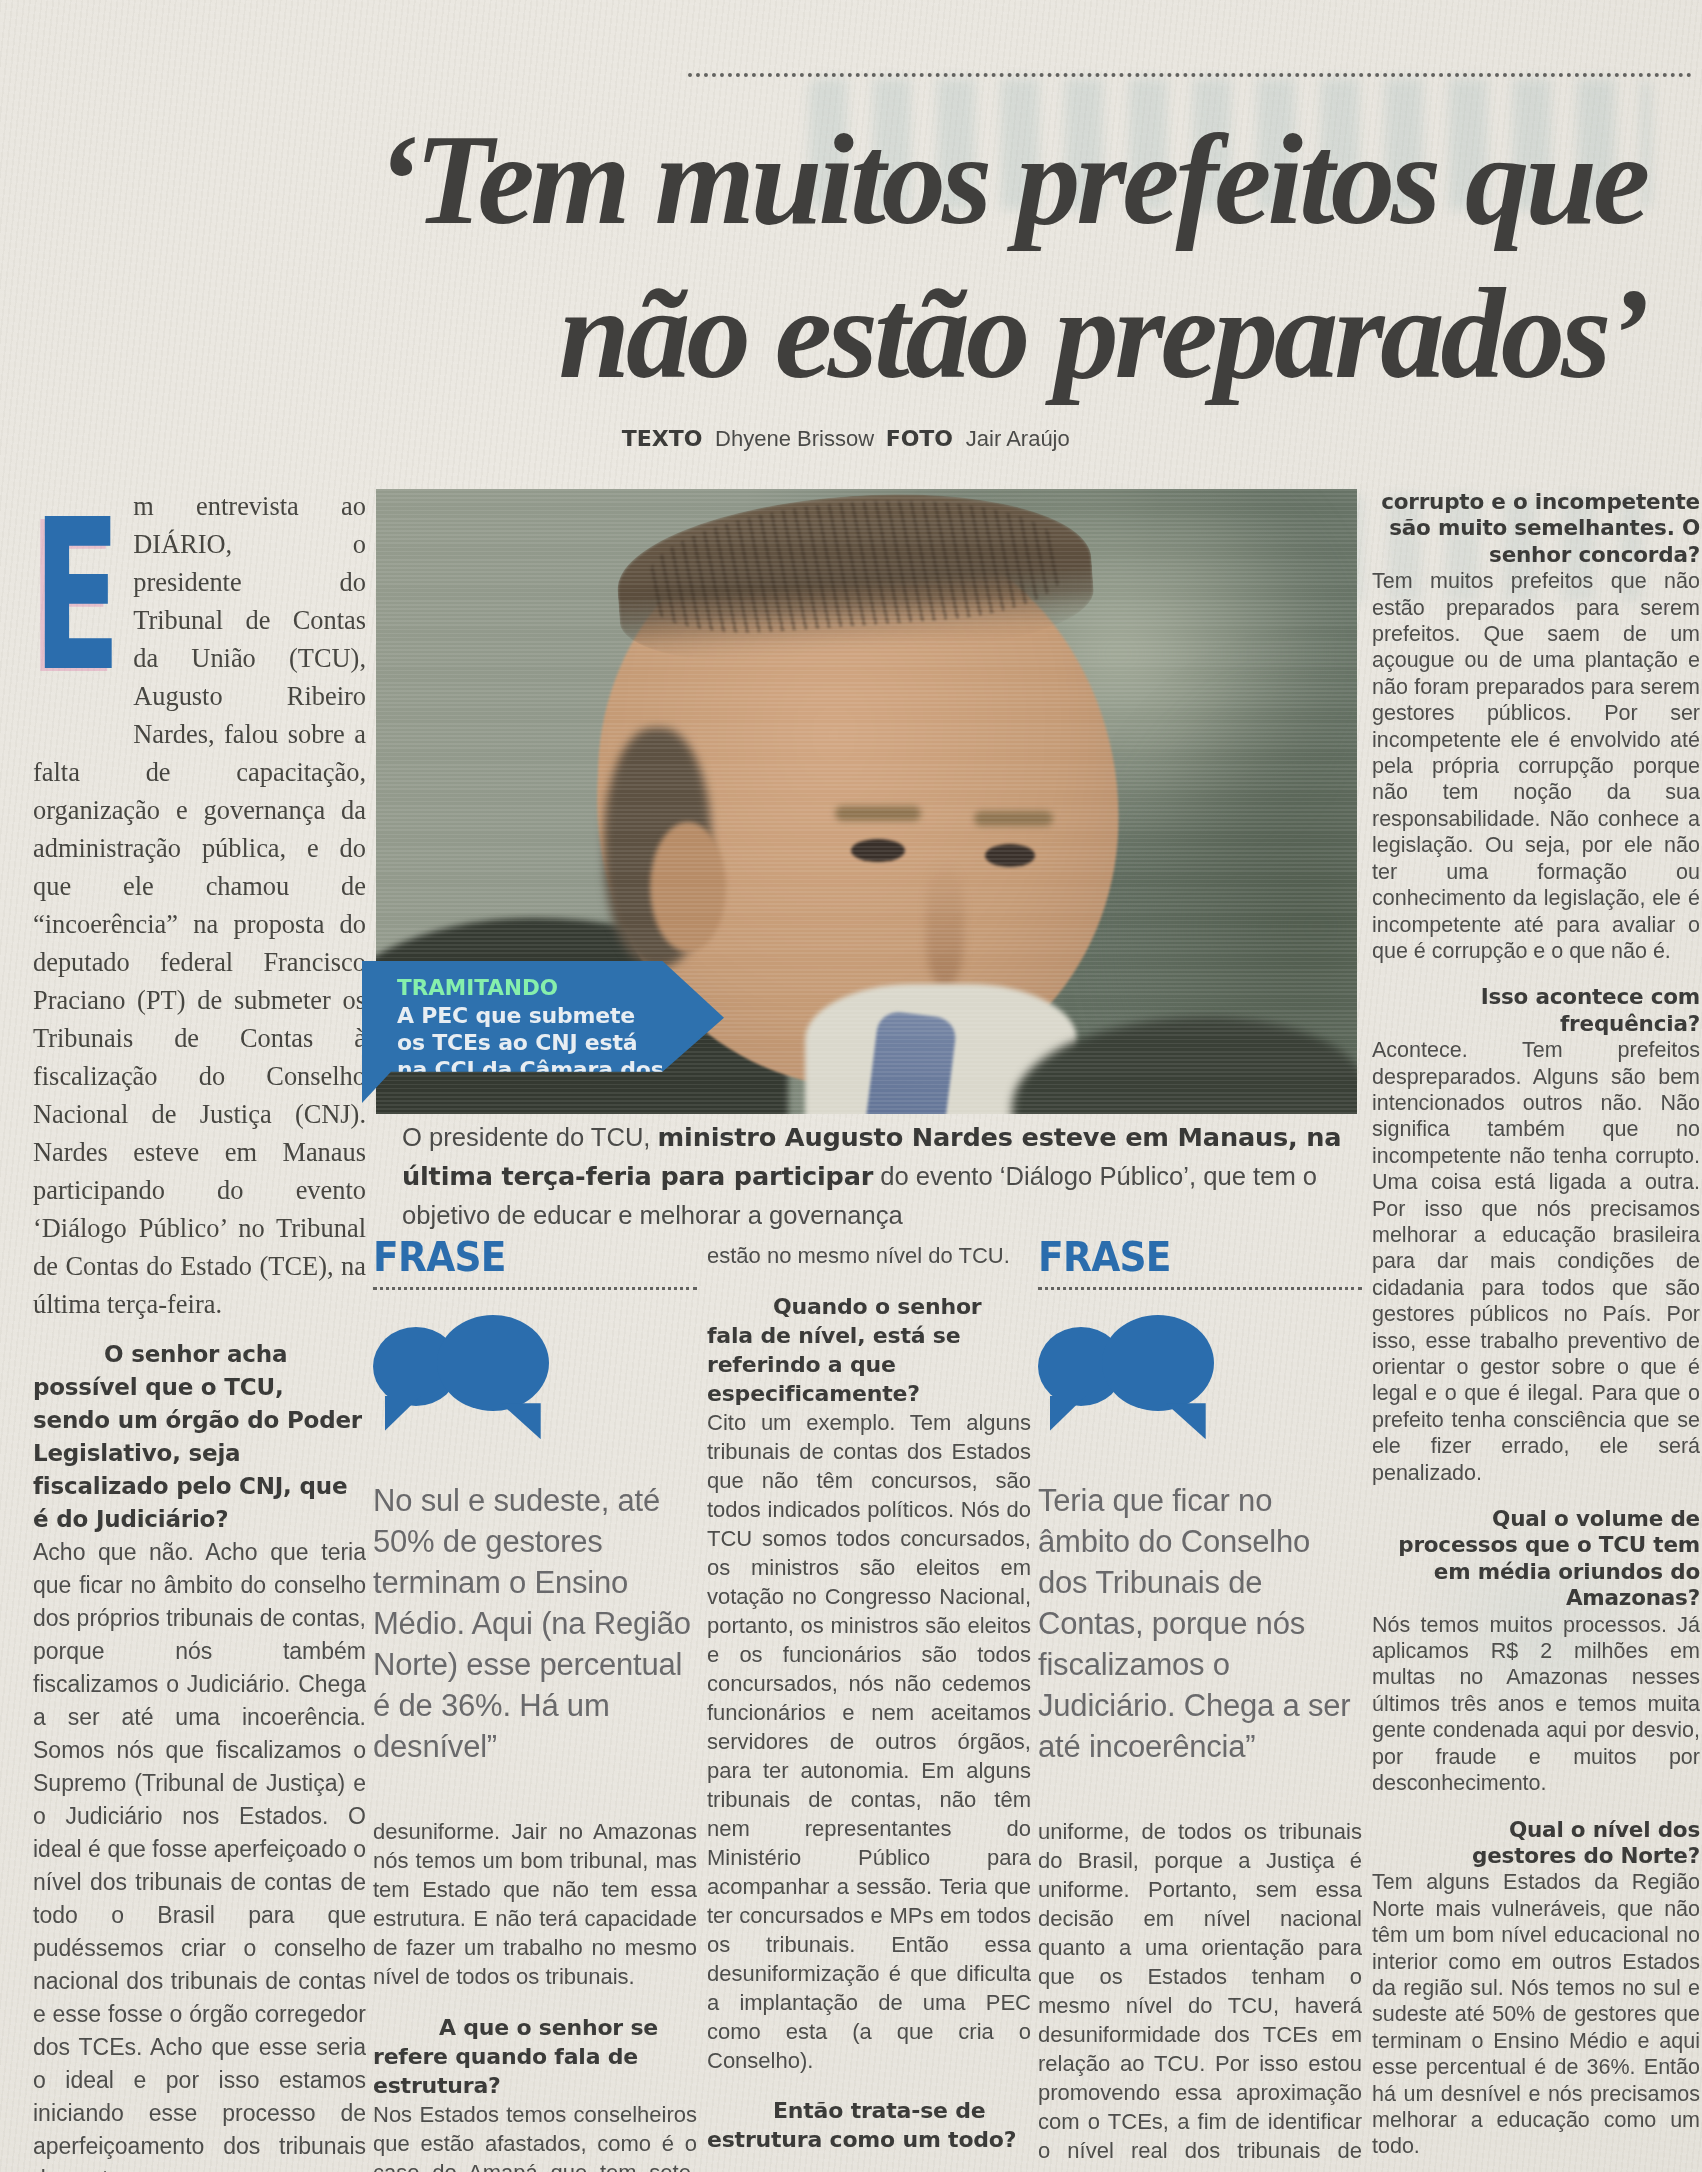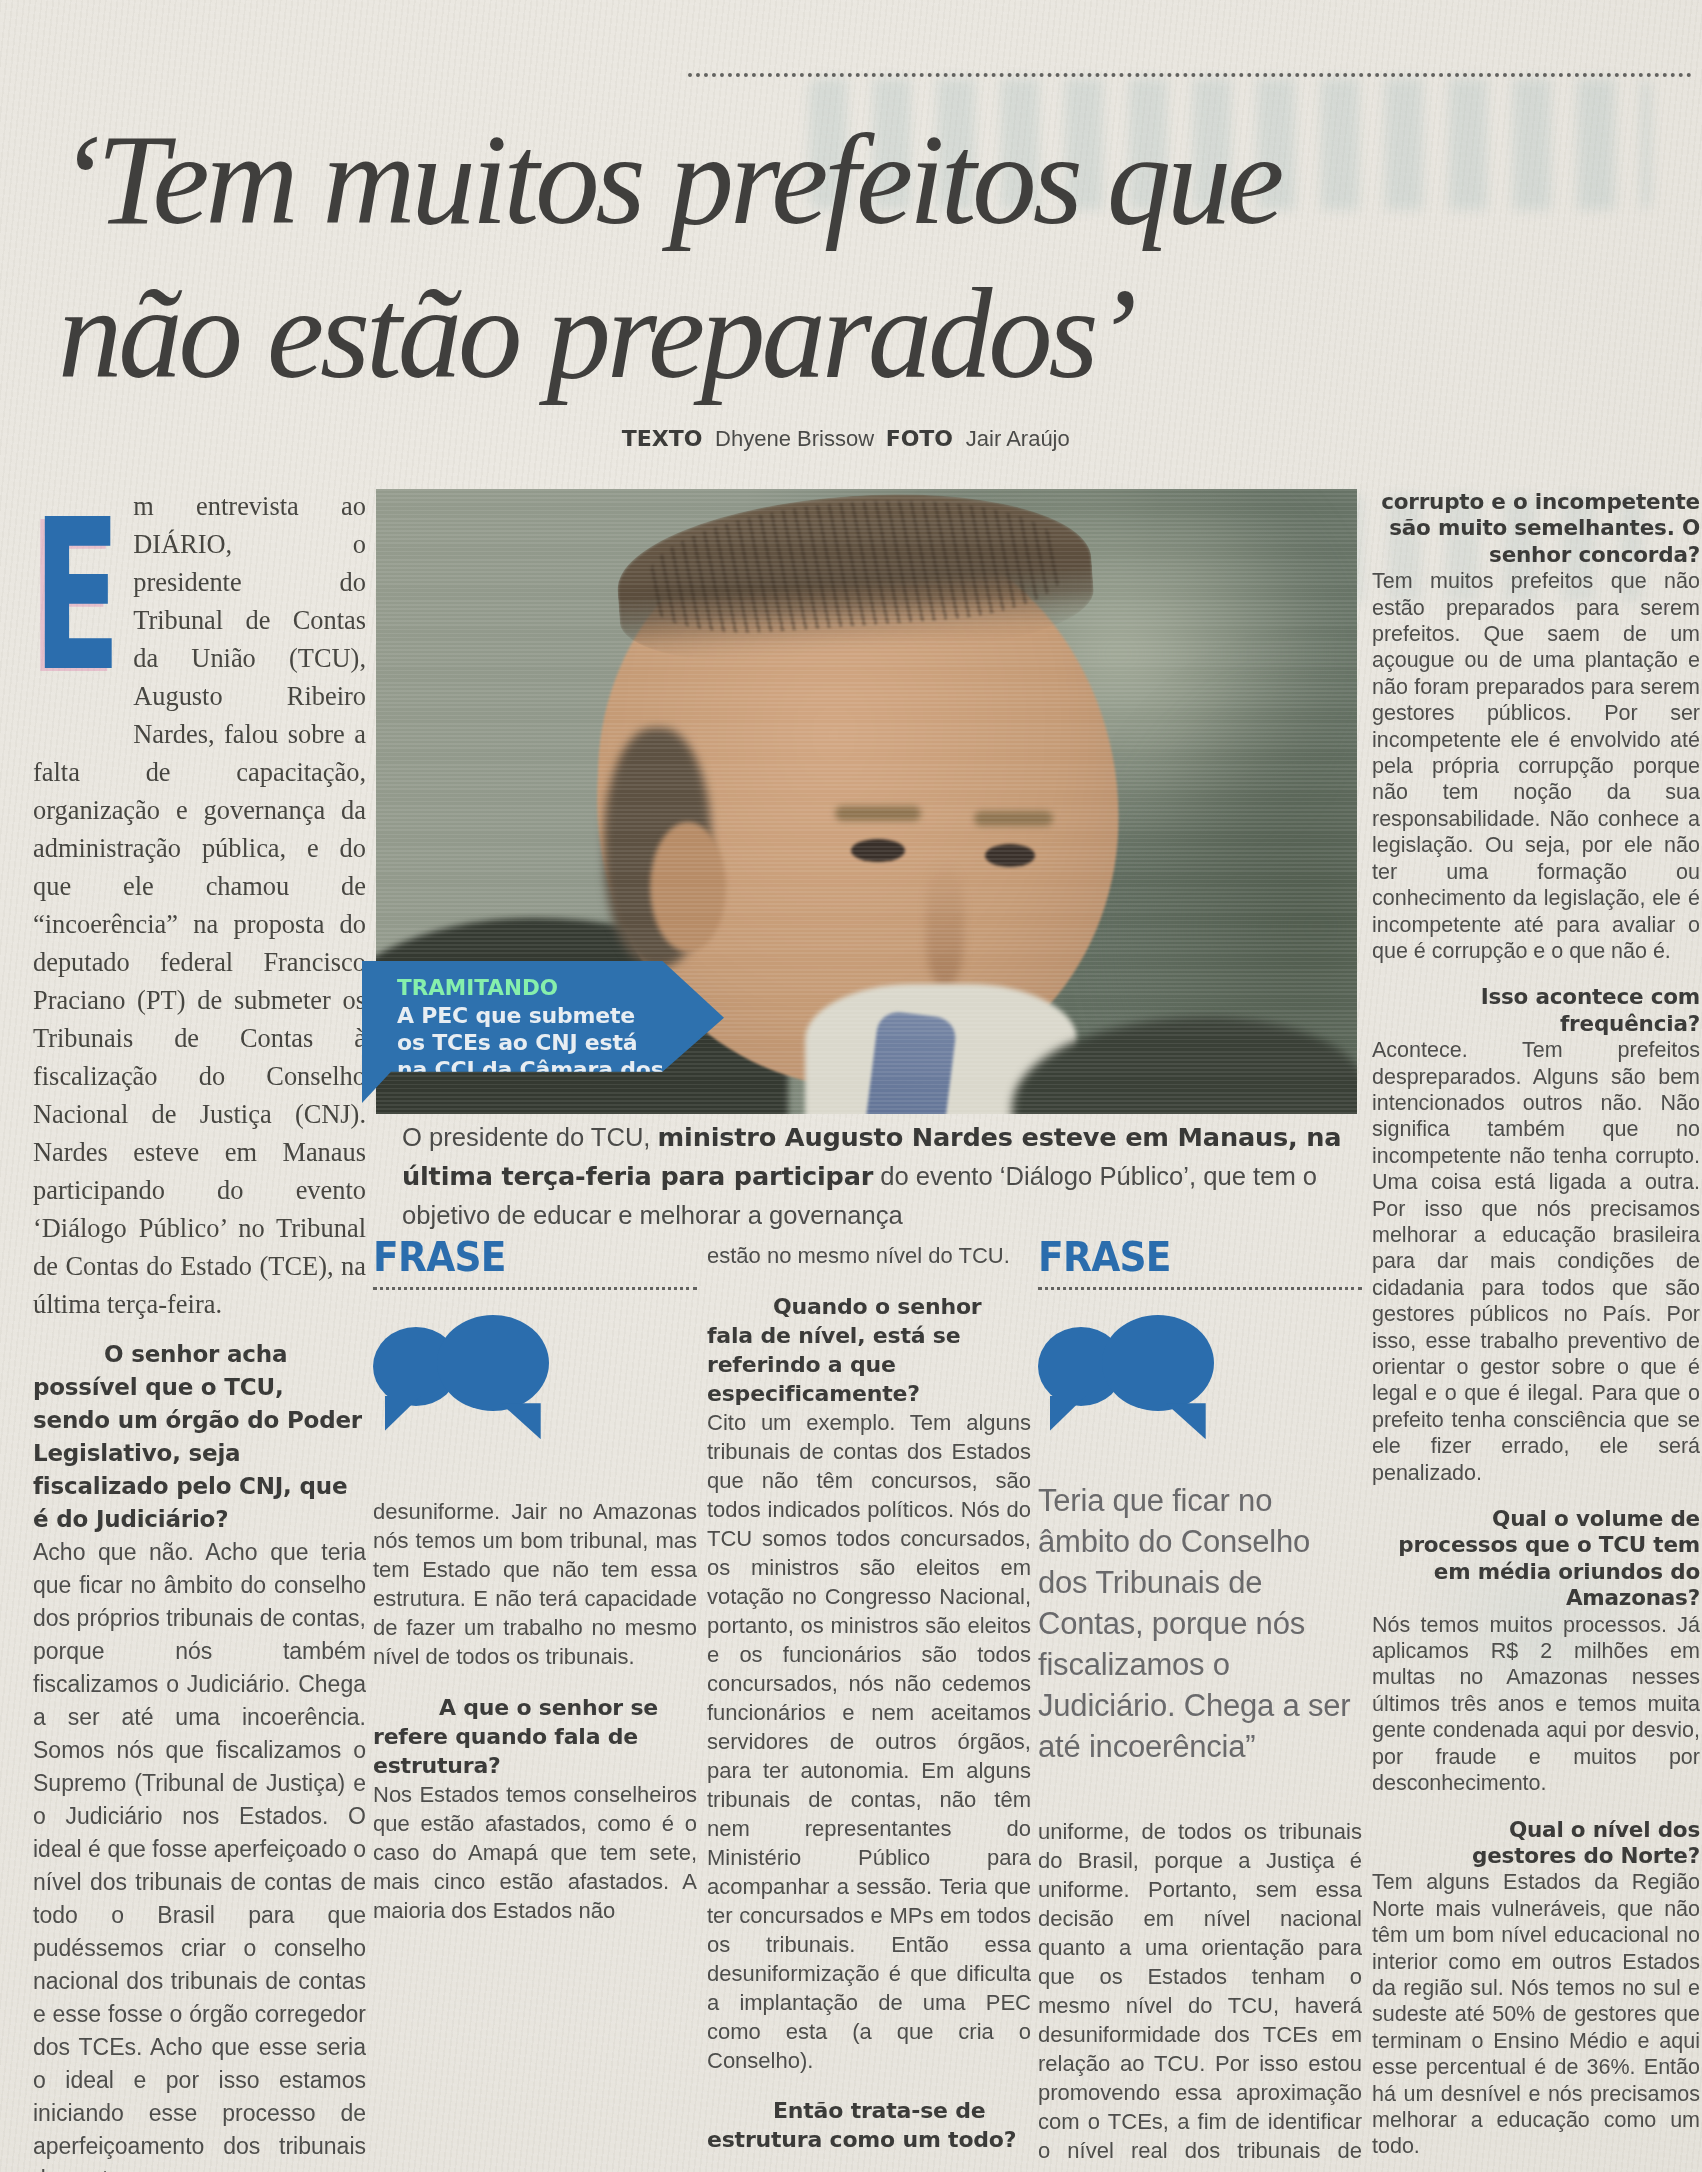--- a/index.html
+++ b/index.html
@@ -23,22 +23,22 @@
 
   
   .kicker-line{left:688px;top:10px;white-space:nowrap;}
   .kicker-name{display:inline-block;font-family:"DejaVu Sans",sans-serif;font-weight:800;
       font-size:39px;color:#2b6dad;letter-spacing:-0.8px;transform:scaleX(.95);transform-origin:left center;}
   .kicker-role{display:inline-block;font-family:"Liberation Sans",sans-serif;font-weight:400;
       font-size:40px;color:#50504e;letter-spacing:2.5px;transform:scaleX(.82);transform-origin:left center;margin-left:-8.3px;}
   .kicker-rule{left:688px;top:73px;width:1004px;height:0;border-top:4.1px dotted #4c4c4a;opacity:.85;}
 
   
-  .headline{left:50px;top:102px;width:1604px;text-align:left;
-      font-family:"Liberation Serif",serif;font-style:italic;font-weight:400;
+  .headline{left:50px;top:102px;width:1604px;text-align:right;
+      font-family:"Liberation Serif",serif;font-style:italic;font-weight:700;
       font-size:130px;line-height:154px;color:#403f3d;letter-spacing:-4.1px;}
   .headline span{display:block;transform:scaleX(.99);}
   .byline{left:0;top:426px;width:1703px;text-align:center;font-size:22px;color:#4a4a48;}
   .byline .bl{font-family:"DejaVu Sans",sans-serif;font-weight:800;color:#3c3c3a;}
   .byline .bn{margin:0 11.6px 0 6.6px;}
 
   
   .col-left{left:33px;top:487px;width:333px;height:1685px;overflow:hidden;}
   .intro{font-family:"Liberation Serif",serif;font-size:26.4px;line-height:38px;color:#474641;text-align:justify;}
   .dropcap{float:left;width:87px;height:221px;margin:11.6px 13.2px 0 0;position:relative;}
@@ -189,20 +189,21 @@
     <span>O presidente do TCU, </span><span class="cap-b">ministro Augusto Nardes esteve em Manaus, na última terça-feria para participar</span><span> do evento ‘Diálogo Público’, que tem o objetivo de educar e melhorar a governança</span>
   </div>
 
   <div class="abs colA">
     <span class="frase-head">FRASE</span>
     <div class="frase-rule"></div>
     <div class="quote-icon">
       <span class="qb qb1"></span>
         <span class="qb qb2"></span>
     </div>
+    <div class="frase-quote">No sul e sudeste, até 50% de gestores terminam o Ensino Médio. Aqui (na Região Norte) esse percentual é de 36%. Há um desnível”</div>
     <p class="ab-a cont mt">desuniforme. Jair no Amazonas nós temos um bom tribunal, mas tem Estado que não tem essa estrutura. E não terá capacidade de fazer um trabalho no mesmo nível de todos os tribunais.</p>
     <p class="qb-q">A que o senhor se refere quando fala de estrutura?</p>
     <p class="ab-a">Nos Estados temos conselheiros que estão afastados, como é o caso do Amapá que tem sete, mais cinco estão afastados. A maioria dos Estados não</p>
   </div>
 
   <div class="abs colB">
     <p class="ab-a cont">estão no mesmo nível do TCU.</p>
     <p class="qb-q">Quando o senhor fala de nível, está se referindo a que especificamente?</p>
     <p class="ab-a">Cito um exemplo. Tem alguns tribunais de contas dos Estados que não têm concursos, são todos indicados políticos. Nós do TCU somos todos concursados, os ministros são eleitos em votação no Congresso Nacional, portanto, os ministros são eleitos e os funcionários são todos concursados, nós não cedemos funcionários e nem aceitamos servidores de outros órgãos, para ter autonomia. Em alguns tribunais de contas, não têm nem representantes do Ministério Público para acompanhar a sessão. Teria que ter concursados e MPs em todos os tribunais. Então essa desuniformização é que dificulta a implantação de uma PEC como esta (a que cria o Conselho).</p>
     <p class="qb-q">Então trata-se de estrutura como um todo?</p>

